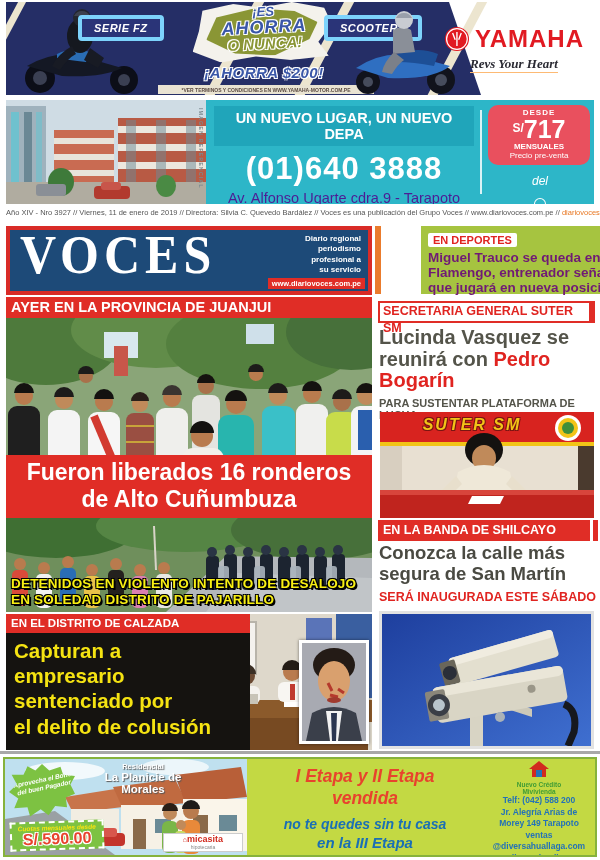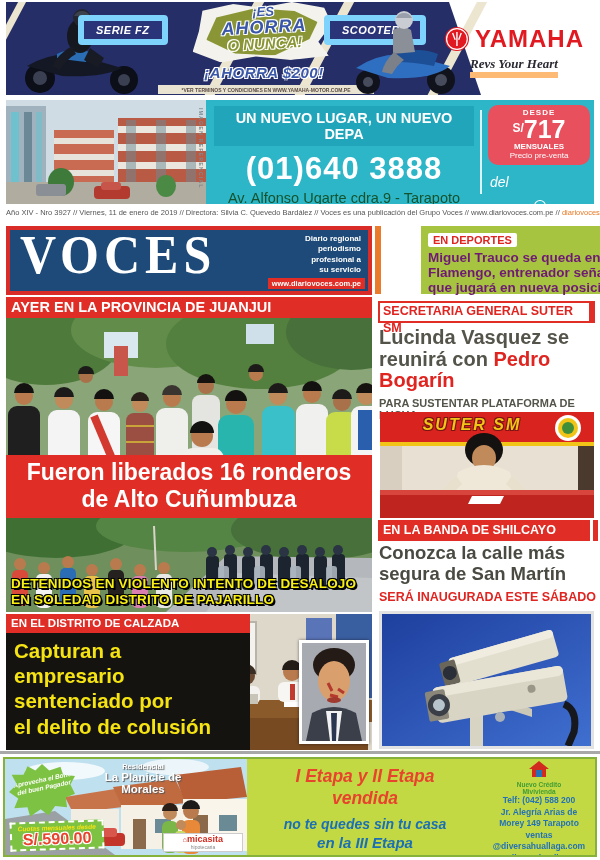--- a/index.html
+++ b/index.html
@@ -4,56 +4,56 @@
 <style>
   * { margin:0; padding:0; box-sizing:border-box; }
   body { background:#888; font-family:"Liberation Sans", sans-serif; }
   .page { position:relative; width:600px; height:860px; background:#fff; overflow:hidden; margin:0 auto; }
 
   
   .yad { position:absolute; left:6px; top:2px; width:588px; height:93px; background:#252e66; overflow:hidden; }
   .yad .white-right { position:absolute; top:0; right:-30px; width:175px; height:100%; background:#fff; transform:skewX(19deg); transform-origin:top right; }
   .stripe { position:absolute; top:-25px; height:150px; width:9px; background:#ece5cf; transform:rotate(28deg); }
   .s1 { left:222px; } .s2 { left:312px; } .s3 { left:445px; } .s4 { left:-14px; width:7px; }
-  .pill { position:absolute; top:13px; background:#2a3478; color:#fff; font-style:italic; font-weight:bold; font-size:11px; padding:3px 12px; border-radius:4px; letter-spacing:.5px; border:6px solid #7dd3fc; }
+  .pill { position:absolute; top:13px; background:#2a3478; color:#fff; font-style:italic; font-weight:bold; font-size:11px; padding:3px 12px; border-radius:4px; letter-spacing:.5px; border:4px solid #7dd3fc; }
   .pill.serie { left:72px; } .pill.scooters { left:318px; }
   .splash { position:absolute; left:176px; top:1px; width:164px; height:60px; }
   .splash .wblob { position:absolute; left:10px; top:0; width:140px; height:58px; background:#f4f2ec; clip-path:polygon(8% 10%, 30% 0, 50% 8%, 72% 0, 95% 12%, 100% 40%, 90% 70%, 97% 95%, 70% 100%, 45% 92%, 20% 100%, 0 80%, 5% 45%); transform:rotate(-2deg); }
   .splash .oblob { position:absolute; left:24px; top:5px; width:112px; height:48px; background:#8a9635; clip-path:polygon(10% 15%, 45% 0, 80% 10%, 100% 35%, 92% 70%, 60% 100%, 25% 92%, 0 60%); transform:rotate(-3deg); }
   .splash .txt { position:absolute; left:0; top:2px; width:100%; text-align:center; font-weight:bold; font-style:italic; transform:rotate(-3deg); line-height:1.0;
     text-shadow:-1px -1px 0 #fff, 1px -1px 0 #fff, -1px 1px 0 #fff, 1px 1px 0 #fff; }
   .splash .l1 { font-size:13px; color:#3a57a8; } .splash .l2 { font-size:18px; color:#3a57a8; letter-spacing:1px; } .splash .l3 { font-size:15px; color:#8a9635; }
   .ahorra200 { position:absolute; left:176px; top:62px; width:164px; text-align:center; font-size:15px; font-weight:bold; font-style:italic; color:#3a57a8; letter-spacing:.5px;
     text-shadow:-1px -1px 0 #fff, 1px -1px 0 #fff, -1px 1px 0 #fff, 1px 1px 0 #fff; }
   .yterms-band { position:absolute; left:152px; bottom:1px; width:216px; height:9px; background:#e9e3d2; }
   .yterms { position:absolute; left:152px; bottom:2px; width:216px; text-align:center; font-size:5px; color:#5a4a42; font-weight:bold; }
   .ylogo { position:absolute; right:10px; top:22px; width:140px; text-align:center; }
   .ylogo-row { display:flex; align-items:center; justify-content:center; gap:5px; }
   .yname { color:#e11a22; font-weight:bold; font-size:24px; letter-spacing:1px; }
-  .yslogan { font-family:"Liberation Serif", serif; font-style:italic; font-weight:bold; font-size:13px; color:#2a2a33; border-bottom:6px solid #fdba74; display:inline-block; margin-top:2px; }
+  .yslogan { font-family:"Liberation Serif", serif; font-style:italic; font-weight:bold; font-size:13px; color:#2a2a33; border-bottom:1px solid #fdba74; display:inline-block; margin-top:2px; }
   .moto { position:absolute; }
 
   
   .apt { position:absolute; left:6px; top:100px; width:588px; height:104px; background:#2db6c8; overflow:hidden; }
   .apt svg.bld { position:absolute; left:0; top:0; }
   .apt .wm { position:absolute; left:192px; top:8px; font-size:5.5px; color:#7a8a90; writing-mode:vertical-rl; letter-spacing:1px; font-weight:bold; }
   .apt .mid { position:absolute; left:208px; top:6px; width:260px; text-align:center; }
   .apt .hbox { display:inline-block; background:#20a5ba; color:#fff; font-weight:bold; font-size:14.5px; padding:4px 7px; }
   .apt .phone { color:#fff; font-weight:bold; font-size:31px; letter-spacing:1px; margin-top:5px; }
-  .apt .addr { color:#14532d; font-size:14.5px; margin-top:3px;text-align:center; }
+  .apt .addr { color:#4c1d95; font-size:14.5px; margin-top:3px;text-align:center; }
   .apt .vline { position:absolute; left:474px; top:10px; height:84px; width:2px; background:#d9f3f6; }
   .apt .right { position:absolute; left:482px; top:5px; width:102px; text-align:center; }
   .badge { background:#e9505e; border-radius:10px; padding:3px 4px 5px; color:#fff; }
   .badge .desde { font-size:8px; font-weight:bold; letter-spacing:1px; }
   .badge .price { font-size:25px; font-weight:bold; line-height:1; }
   .badge .price .cur { font-size:12px; vertical-align:6px; }
   .badge .mens { font-size:8px; font-weight:bold; }
   .badge .prev { font-size:8px; }
   .parque { margin-top:9px; color:#fff; }
-  .parque .del { font-style:italic; font-size:14px; text-align:left; margin-left:2px; }
+  .parque .del { font-style:italic; font-size:12px; text-align:center; margin-left:2px; }
   .parque .brand { font-size:24px; letter-spacing:2px; font-weight:normal; }
   .parque .flower { display:inline-block; width:12px; height:12px; border:1.5px solid #fff; border-radius:50% 50% 50% 0; transform:rotate(-45deg); margin-right:-2px; }
 
   
   .dateline { position:absolute; left:6px; top:208px; width:588px; font-size:7.5px; color:#555; white-space:nowrap; }
   .dateline .hl { color:#e87722; }
 
   
   .mast { position:absolute; left:6px; top:226px; width:366px; height:69px; background:#1d4a78; border:4px solid #d92b27; }
   .mast .title { position:absolute; left:10px; top:-4px; font-family:"Liberation Serif", serif; font-size:50px; font-weight:bold; color:#fff; letter-spacing:5px; transform:scaleY(1.08); }

